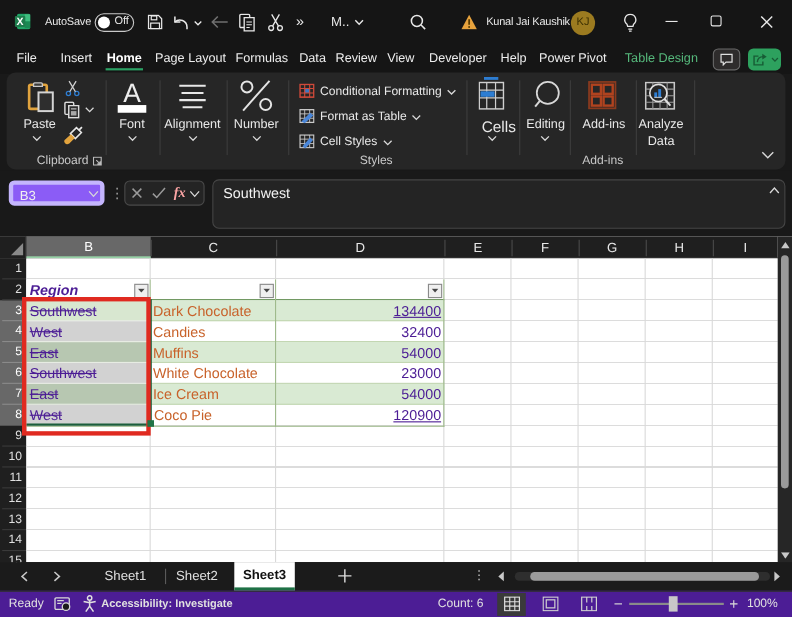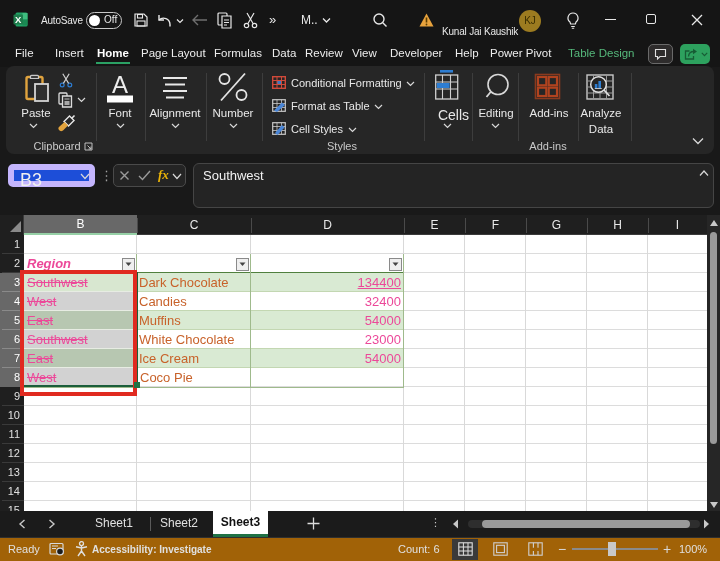--- a/index.html
+++ b/index.html
@@ -7,26 +7,26 @@
 body { font-family:"Liberation Sans", sans-serif; }
 #app { position:relative; width:720px; height:561px; background:#191919; }
 .abs { position:absolute; }
 
 #titlebar { position:absolute; left:0; top:0; width:720px; height:40px; background:#151515; color:#e8e8e8; }
 #menubar { position:absolute; left:0; top:40px; width:720px; height:27px; background:#151515; color:#ededed; font-size:11.5px; }
 #ribbon { position:absolute; left:0; top:67px; width:720px; height:88px; background:#191919; color:#e8e8e8; }
 #fbar { position:absolute; left:0; top:155px; width:720px; height:60px; background:#191919; }
 #grid { position:absolute; left:0; top:215px; width:720px; height:296px; background:#fff; }
 #tabbar { position:absolute; left:0; top:511px; width:720px; height:26px; background:#1b1b1b; color:#e0e0e0; }
-#statusbar { position:absolute; left:0; top:537px; width:720px; height:24px; background:#a16207; color:#e0e0e0; font-size:11px; border-top:1px solid #2f2f2f; }
+#statusbar { position:absolute; left:0; top:537px; width:720px; height:24px; background:#4c1d95; color:#e0e0e0; font-size:11px; border-top:1px solid #2f2f2f; }
 .mi { position:absolute; top:0; height:27px; line-height:26px; white-space:nowrap; }
 .vsep { position:absolute; top:6px; bottom:14px; width:1px; background:#3d3d3d; }
 .glabel { position:absolute; top:73px; font-size:11px; color:#c9c9c9; text-align:center; }
 svg { display:block; }
-.cellT { position:absolute; font-size:13px; color:#ec4899; line-height:19px; white-space:nowrap; }
+.cellT { position:absolute; font-size:13px; color:#4c1d95; line-height:19px; white-space:nowrap; }
 </style>
 </head>
 <body>
 <div id="app">
 
 <div id="titlebar">
 
   <svg class="abs" style="left:13px;top:12px" width="15" height="15" viewBox="0 0 15 15">
     <rect x="2.5" y="0.5" width="12" height="14" rx="1.5" fill="#21a366"></rect>
     <rect x="9.5" y="1" width="5" height="6.5" fill="#3fbd7f"></rect>
@@ -79,21 +79,21 @@
   <svg class="abs" style="left:372px;top:12px" width="16" height="16" viewBox="0 0 16 16">
     <circle cx="7" cy="7" r="5" fill="none" stroke="#e8e8e8" stroke-width="1.4"></circle>
     <path d="M10.8 10.8 L14.5 14.5" stroke="#e8e8e8" stroke-width="1.4"></path>
   </svg>
 
   <svg class="abs" style="left:419px;top:13px" width="15" height="14" viewBox="0 0 15 14">
     <path d="M7.5 0.5 L14.5 13.5 H0.5 Z" fill="#e8a33d"></path>
     <path d="M7.5 4.5 v5" stroke="#5a3c00" stroke-width="1.6"></path>
     <circle cx="7.5" cy="11.5" r="0.9" fill="#5a3c00"></circle>
   </svg>
-  <div class="abs" style="left:442px;top:26px;font-size:10px;letter-spacing:-0.2px;text-align:right;">Kunal Jai Kaushik</div>
+  <div class="abs" style="left:442px;top:15px;font-size:10px;letter-spacing:-0.2px;text-align:right;">Kunal Jai Kaushik</div>
   <div class="abs" style="left:519px;top:10px;width:22px;height:22px;border-radius:50%;background:#9c7b20;color:#3a2e00;font-size:10px;text-align:center;line-height:22px;">KJ</div>
 
   <svg class="abs" style="left:566px;top:12px" width="14" height="17" viewBox="0 0 14 17">
     <path d="M7 1 a5 5 0 0 1 3 9 l-0.6 2 h-4.8 L4 10 a5 5 0 0 1 3 -9 z" fill="none" stroke="#e8e8e8" stroke-width="1.2"></path>
     <path d="M5.2 14.5 h3.6 M5.8 16.2 h2.4" stroke="#e8e8e8" stroke-width="1.1"></path>
   </svg>
   <div class="abs" style="left:605px;top:19px;width:11px;height:1.4px;background:#e8e8e8;"></div>
   <div class="abs" style="left:646px;top:14px;width:10px;height:10px;border:1.3px solid #e8e8e8;border-radius:2px;"></div>
   <svg class="abs" style="left:691px;top:14px" width="12" height="12" viewBox="0 0 12 12">
         <path d="M1 1 L11 11 M11 1 L1 11" stroke="#e8e8e8" stroke-width="1.3"></path>
@@ -276,33 +276,33 @@
     <path d="M18 16 L23.5 22" stroke="#e0e0e0" stroke-width="1.8"></path>
   </svg>
   <div class="abs" style="left:570px;top:38px;width:62px;text-align:center;font-size:11.5px;line-height:16px;">Analyze<br>Data</div>
   <div class="vsep" style="left:631px;"></div>
   <svg class="abs" style="left:692px;top:70px" width="12" height="8" viewBox="0 0 12 8">
         <path d="M1 1.5 L6 6.5 L11 1.5" stroke="#d8d8d8" stroke-width="1.3" fill="none"></path>
       </svg>
 </div>
 
 <div id="fbar">
-  <div class="abs" style="left:8px;top:9px;width:87px;height:23px;border:6px solid #c4b5fd;border-radius:5px;background:#1d4ed8;color:#f0f0f0;font-size:18px;line-height:21px;padding-left:6px;">B3</div>
+  <div class="abs" style="left:8px;top:9px;width:87px;height:23px;border:4px solid #c4b5fd;border-radius:5px;background:#8b5cf6;color:#f0f0f0;font-size:12px;line-height:21px;padding-left:6px;">B3</div>
   <svg class="abs" style="left:80px;top:18px" width="10" height="7" viewBox="0 0 10 7">
         <path d="M1 1 L5 5.5 L9 1" stroke="#d8d8d8" stroke-width="1.2" fill="none"></path>
       </svg>
   <div class="abs" style="left:100px;top:13px;color:#a0a0a0;font-size:13px;">⋮</div>
   <div class="abs" style="left:113px;top:9px;width:73px;height:23px;border:1px solid #4a4a4a;border-radius:5px;background:#242424;"></div>
   <svg class="abs" style="left:119px;top:15px" width="11" height="11" viewBox="0 0 11 11">
         <path d="M1.5 1.5 L9.5 9.5 M9.5 1.5 L1.5 9.5" stroke="#9a9a9a" stroke-width="1.4"></path>
       </svg>
   <svg class="abs" style="left:138px;top:15px" width="13" height="11" viewBox="0 0 13 11">
         <path d="M1 6 L4.5 9.5 L12 1" stroke="#9a9a9a" stroke-width="1.4" fill="none"></path>
       </svg>
-  <div class="abs" style="left:158px;top:12px;color:#eab308;font-size:13px;font-style:italic;font-family:'Liberation Serif',serif;font-weight:bold;">fx</div>
+  <div class="abs" style="left:158px;top:12px;color:#fca5a5;font-size:13px;font-style:italic;font-family:'Liberation Serif',serif;font-weight:bold;">fx</div>
   <svg class="abs" style="left:172px;top:18px" width="10" height="7" viewBox="0 0 10 7">
         <path d="M1 1 L5 5.5 L9 1" stroke="#d8d8d8" stroke-width="1.2" fill="none"></path>
       </svg>
   <div class="abs" style="left:193px;top:8px;width:521px;height:45px;border:1px solid #454545;border-radius:6px;background:#242424;color:#f2f2f2;font-size:13px;padding:4px 0 0 9px;">Southwest</div>
   <svg class="abs" style="left:699px;top:15px" width="10" height="7" viewBox="0 0 10 7">
         <path d="M1 5.5 L5 1 L9 5.5" stroke="#d8d8d8" stroke-width="1.2" fill="none"></path>
       </svg>
 </div>
 
 <div id="grid">
@@ -426,20 +426,21 @@
   <div class="abs cellT" style="left:139px;top:96px;color:#c8622a;text-align:center;">Muffins</div>
   <div class="abs cellT" style="left:139px;top:115px;color:#c8622a;">White Chocolate</div>
   <div class="abs cellT" style="left:139px;top:134px;color:#c8622a;">Ice Cream</div>
   <div class="abs cellT" style="left:140px;top:153px;color:#c8622a;">Coco Pie</div>
 
   <div class="abs cellT" style="left:254px;top:58px;width:147px;text-align:right;text-decoration:underline;">134400</div>
   <div class="abs cellT" style="left:254px;top:77px;width:147px;text-align:right;">32400</div>
   <div class="abs cellT" style="left:254px;top:96px;width:147px;text-align:right;">54000</div>
   <div class="abs cellT" style="left:254px;top:115px;width:147px;text-align:right;">23000</div>
   <div class="abs cellT" style="left:254px;top:134px;width:147px;text-align:right;">54000</div>
+  <div class="abs cellT" style="left:254px;top:153px;width:147px;text-align:right;text-decoration:underline;">120900</div>
 
   <div class="abs" style="left:24px;top:76px;width:113px;height:1px;background:#e7ece3;"></div>
   <div class="abs" style="left:24px;top:95px;width:113px;height:1px;background:#e7ece3;"></div>
   <div class="abs" style="left:24px;top:114px;width:113px;height:1px;background:#e7ece3;"></div>
   <div class="abs" style="left:24px;top:133px;width:113px;height:1px;background:#e7ece3;"></div>
   <div class="abs" style="left:24px;top:152px;width:113px;height:1px;background:#e7ece3;"></div>
 
   <div class="abs" style="left:136px;top:57px;width:2px;height:115px;background:#1b5e3b;"></div>
   <div class="abs" style="left:24px;top:170px;width:114px;height:2px;background:#1b5e3b;"></div>
 

